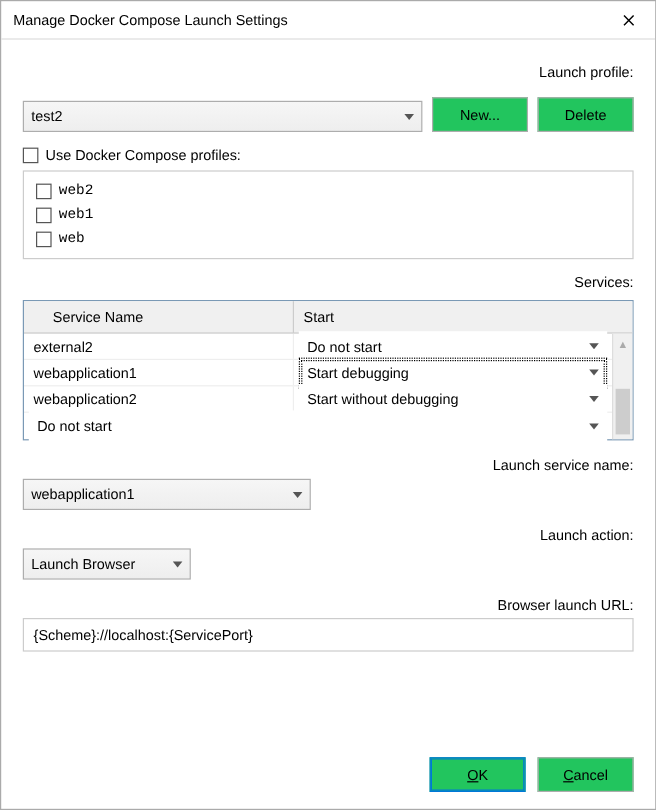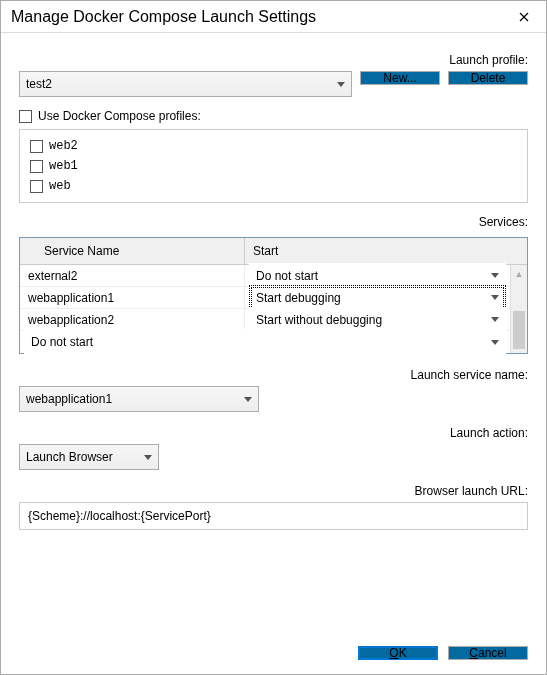--- a/index.html
+++ b/index.html
@@ -16,55 +16,55 @@
     display: flex;
     flex-direction: column;
   }
   .titlebar {
     height: 32px;
     display: flex;
     align-items: center;
     padding: 0 0 0 10px;
     border-bottom: 1px solid #ddd;
   }
-  .titlebar-title { flex: 1; font-size: 16px; }
+  .titlebar-title { flex: 1; font-size: 12px; }
   .close-btn {
     width: 45px; height: 30px;
     display: flex; align-items: center; justify-content: center;
     cursor: pointer;
   }
   .close-btn svg { width: 10px; height: 10px; }
   .content {
     padding: 12px 18px 14px 18px;
     display: flex;
     flex-direction: column;
     flex: 1;
   }
   .label { margin: 8px 0 4px 0; text-align: right; }
-  .row { display: flex; gap: 8px; align-items: flex-start; }
+  .row { display: flex; gap: 8px; align-items: flex-end; margin-top: 10px; }
   .select {
     height: 26px;
     border: 1px solid #adadad;
     background: linear-gradient(#f6f6f6,#eeeeee);
     display: flex; align-items: center;
     padding: 0 6px;
     position: relative;
   }
   .select .caret {
     margin-left: auto;
     width: 0; height: 0;
     border-left: 4px solid transparent;
     border-right: 4px solid transparent;
     border-top: 5px solid #555;
   }
   .btn {
-    height: 14px;
+    height: 29px;
     min-width: 80px;
     border: 1px solid #adadad;
-    background: #0369a1;
+    background: #22c55e;
     display: flex; align-items: center; justify-content: center;
     padding: 0 12px;
     cursor: pointer;
   }
   .btn.default { border: 1px solid #0078d7; box-shadow: inset 0 0 0 1px #0078d7; }
   .checkbox-row { display: flex; align-items: center; gap: 6px; margin-top: 12px; }
   .checkbox {
     width: 13px; height: 13px; border: 1px solid #555; background: #fff;
     display: inline-block;
   }

